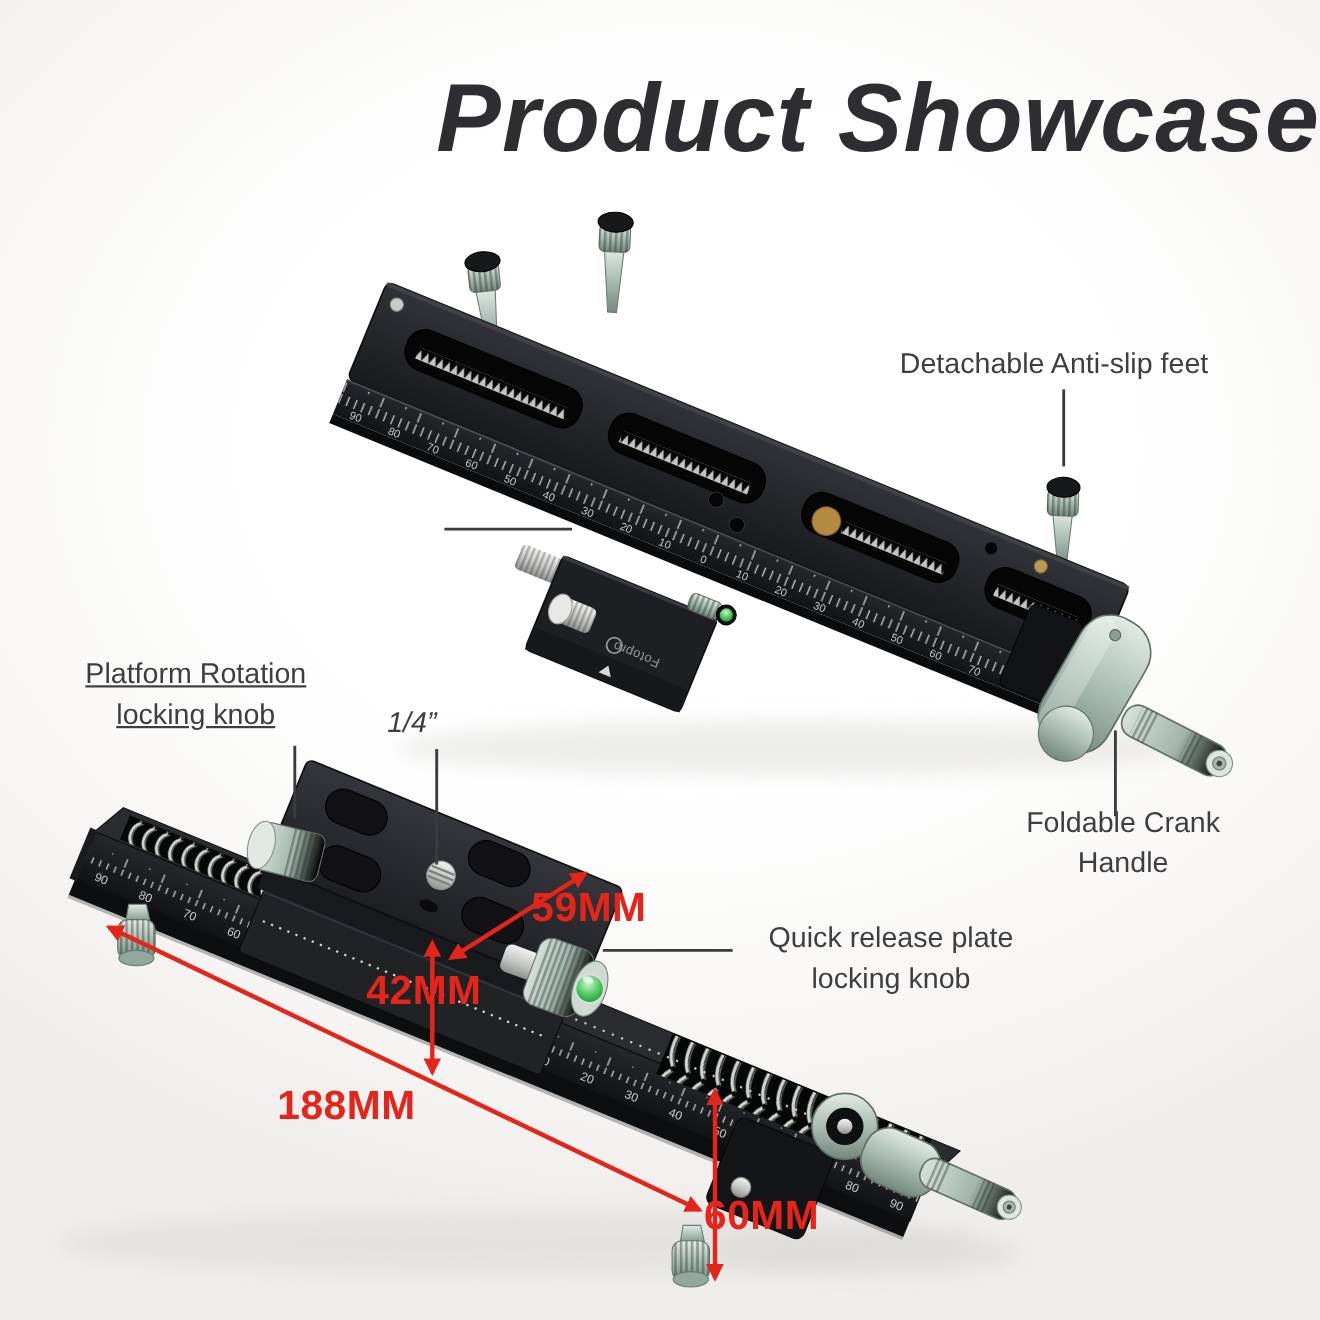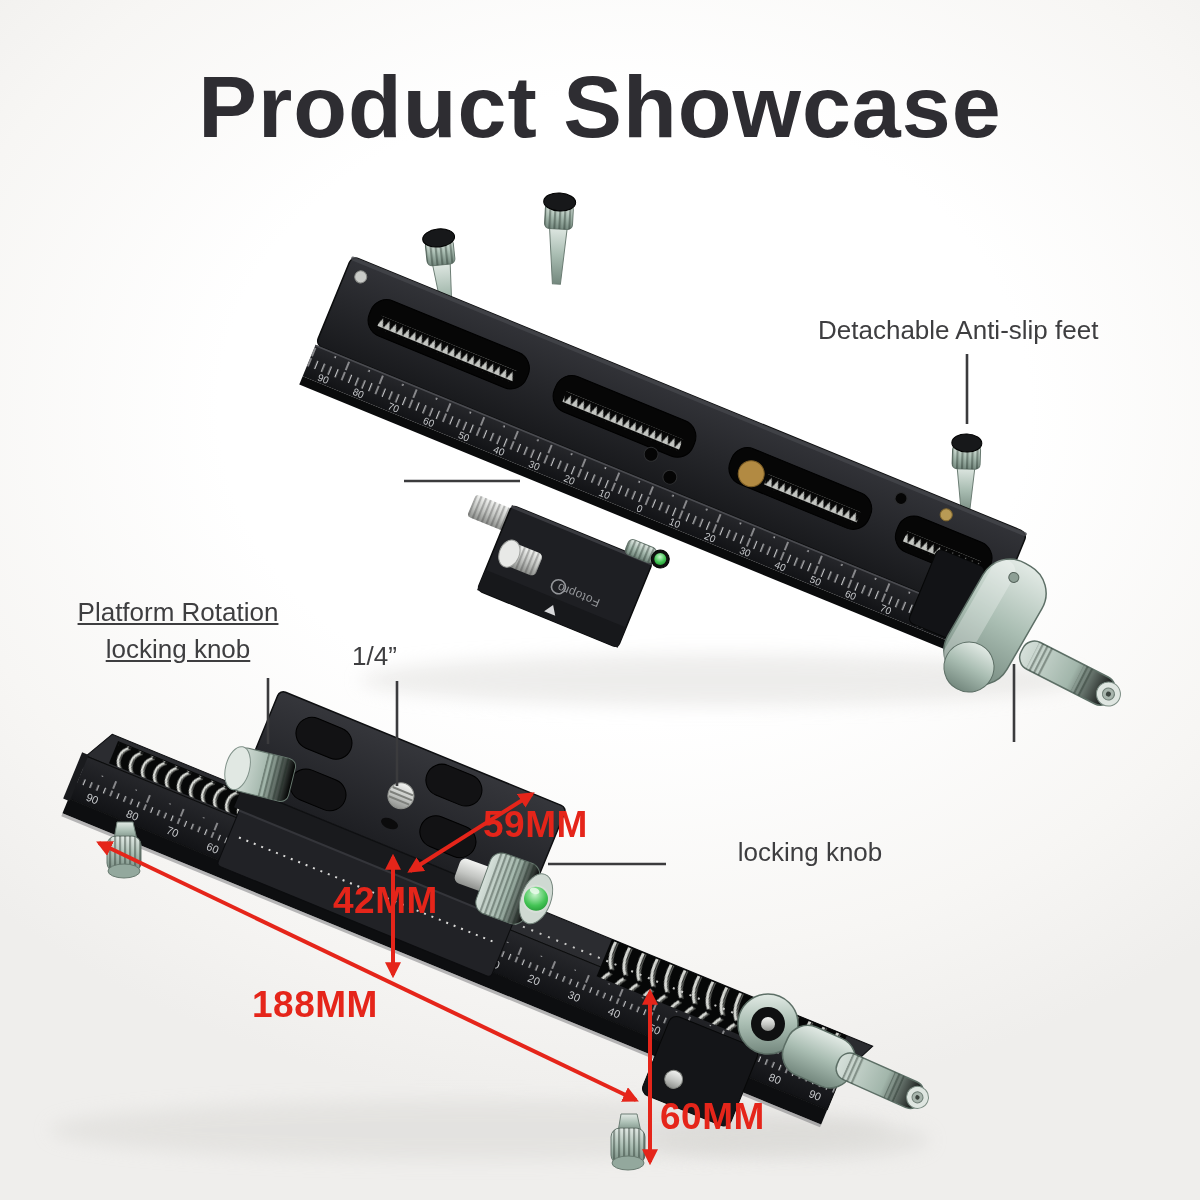--- a/index.html
+++ b/index.html
@@ -2,30 +2,30 @@
 <html style="--accent-red: #e5251a; --annotation-text: #3e3e40; --title-text: #2e2d32; --knob-sage-green: #a9bdb2; --bubble-level-green: #3dbb4b; --rail-black: #1b1c1f;"><head>
 <meta charset="utf-8">
 <style>
   html,body{margin:0;padding:0;}
   .stage{
     position:relative;width:1200px;height:1200px;overflow:hidden;
     background:radial-gradient(ellipse 900px 700px at 52% 34%, #ffffff 45%, #f7f6f4 78%, #efeeec 100%);
     font-family:"Liberation Sans", sans-serif;
   }
   .page-title{
-    position:absolute;left:0;right:0;top:56px;margin:0;text-align:center;
-    font-size:88px;font-weight:800;letter-spacing:1px;color:var(--title-text,#2e2d32);
+    position:absolute;left:0;right:0;top:56px;margin:0;text-align:right;
+    font-size:88px;font-weight:800;letter-spacing:1px;color:var(--title-text,#2e2d32);font-style:italic;
   }
   .art{position:absolute;left:0;top:0;width:1200px;height:1200px;}
   .ann{
     position:absolute;color:var(--annotation-text,#3e3e40);font-size:26px;line-height:1.42;
     font-weight:400;white-space:nowrap;
   }
   .ann.center{text-align:center;white-space:normal;}
-  .quarter-row{display:flex;}
+  .quarter-row{display:flex;font-style:italic;}
   .dim{
     position:absolute;color:var(--accent-red,#e5251a);font-size:37px;font-weight:700;letter-spacing:.5px;
     white-space:nowrap;
   }
   .leader{stroke:#3b3b3d;stroke-width:2.6;}
   .redline{stroke:var(--accent-red,#e5251a);stroke-width:4;}
   .ruler-num{font:10px "Liberation Sans",sans-serif;fill:#c6c8cb;text-anchor:middle;}
   .ruler-num-b{font:11px "Liberation Sans",sans-serif;fill:#c6c8cb;text-anchor:middle;}
   .brand-txt{font:12px "Liberation Sans",sans-serif;fill:#94969a;letter-spacing:.5px;}
 </style>
@@ -371,23 +371,28 @@
 
   <div class="ann center" style="left:52px;top:594px;width:252px;text-decoration:underline;">
     <div>Platform Rotation</div>
     <div>locking knob</div>
   </div>
 
   <div class="ann quarter-row" style="left:352px;top:638px;">
     <span>1/4”</span>
   </div>
 
+  <div class="ann center" style="left:902px;top:729px;width:238px;">
+    <div>Foldable Crank</div>
+    <div>Handle</div>
+  </div>
 
   <div class="ann center" style="left:650px;top:834px;width:320px;">
+    <div>Quick release plate</div>
     <div>locking knob</div>
   </div>
 
   <div class="dim" style="left:483px;top:804px;">59MM</div>
   <div class="dim" style="left:289px;top:880px;margin-left:44px;">42MM</div>
   <div class="dim" style="left:252px;top:984px;">188MM</div>
-  <div class="dim" style="left:660px;top:1084px;margin-top:12px;">60MM</div>
+  <div class="dim" style="left:640px;top:1084px;">60MM</div>
 
 </div>
 
 </body></html>

